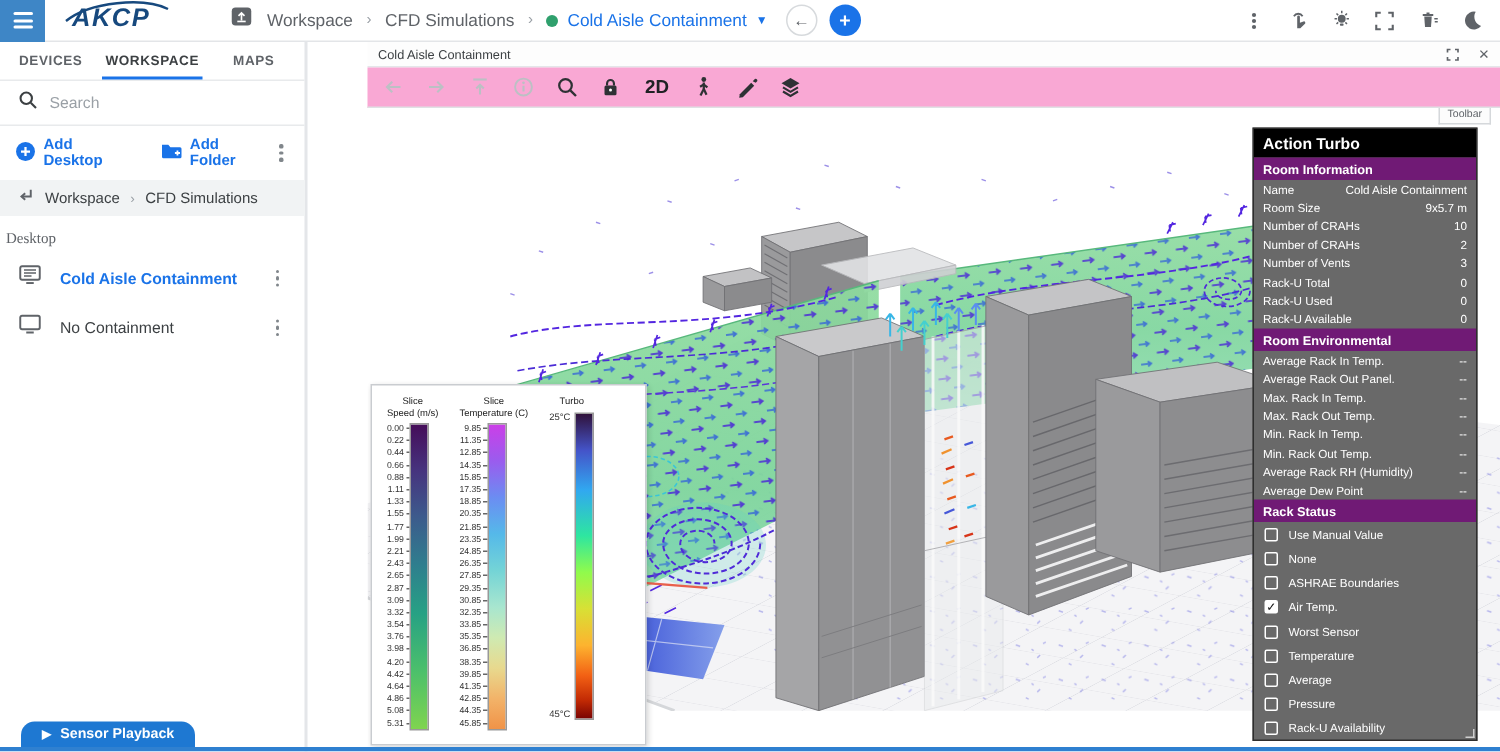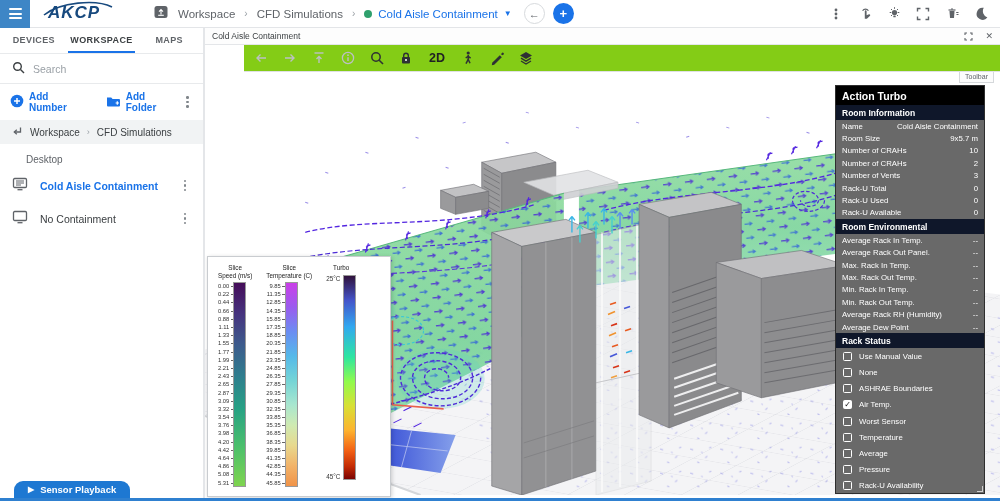--- a/index.html
+++ b/index.html
@@ -17,53 +17,53 @@
   .crumb-current { display:flex; align-items:center; gap:6px; color:#1a73e8; }
   .dot-green { width:8px; height:8px; border-radius:50%; background:#2fa06d; }
   .caret { font-size:8px; color:#1a73e8; }
   .circ-btn { width:21px; height:21px; border-radius:50%; display:flex; align-items:center; justify-content:center; margin-left:12px; cursor:pointer; flex:0 0 auto; }
   .circ-back { background:#fff; border:1px solid #d7dadd; color:#5f6368; font-size:11px; }
   .circ-plus { background:#1a73e8; border:none; color:#fff; font-size:13px; font-weight:bold; margin-left:8px; }
   .header-icons { margin-left:auto; margin-right:10px; display:flex; align-items:center; gap:11px; }
   .hicon { width:18px; height:18px; display:flex; align-items:center; justify-content:center; cursor:pointer; }
 
   
-  .body { display:flex; height:473px; }
+  .body { display:flex; height:473px;gap:40px; }
 
   
   aside { position:relative; width:205px; background:#fff; border-right:2px solid #e4e6e9; flex:0 0 auto; }
   .side-tabs { display:flex; height:26px; border-bottom:1px solid #e8eaec; }
   .side-tab { flex:1; display:flex; align-items:center; justify-content:center; font-size:9px; font-weight:bold; letter-spacing:.4px; color:#5f6368; cursor:pointer; border-bottom:2px solid transparent; }
   .side-tab.active { color:#3c4043; border-bottom-color:#1a73e8; }
   .search-row { display:flex; align-items:center; gap:8px; padding:0 12px; height:30px; border-bottom:1px solid #e8eaec; }
   .search-row input { border:none; outline:none; font-size:10.5px; color:#3c4043; width:140px; font-family:"Liberation Sans",sans-serif; }
   .search-row input::placeholder { color:#9aa0a6; }
   .add-row { display:flex; align-items:center; height:36px; padding:0 10px; gap:6px; }
   .add-btn { display:flex; align-items:center; gap:5px; color:#1a73e8; font-size:10px; font-weight:bold; cursor:pointer; }
   .add-row .kebab { margin-left:auto; }
   .kebab { width:12px; height:16px; display:flex; flex-direction:column; align-items:center; justify-content:center; gap:2px; cursor:pointer; }
   .kebab i { width:2.5px; height:2.5px; border-radius:50%; background:#80868b; }
   .side-crumb { display:flex; align-items:center; gap:7px; background:#f1f3f4; height:24px; padding:0 10px; font-size:10px; color:#3c4043; }
   .side-crumb .crumb-sep { font-size:9px; }
-  .side-label { font-size:10px; color:#5f6368; padding:10px 26px 4px; }
+  .side-label { font-size:10px; color:#5f6368; padding:10px 4px 4px;font-family:Liberation Serif, serif; }
   .desk-item { display:flex; align-items:center; gap:12px; height:33px; padding:0 12px; cursor:pointer; }
   .desk-item .label { font-size:10.5px; color:#3c4043; }
   .desk-item.active .label { color:#1a73e8; font-weight:bold; }
   .desk-item .kebab { margin-left:auto; }
 
   .sensor-tab { position:absolute; left:14px; bottom:3px; height:17px; display:flex; align-items:center; gap:6px; padding:0 14px; background:#1e78d2; color:#fff; font-size:9.5px; font-weight:bold; border-radius:9px 9px 0 0; cursor:pointer; z-index:30; }
   .sensor-tab .play { font-size:8px; }
 
   
   main { position:relative; flex:1; background:#fff; }
   .panel-tabbar { height:17px; display:flex; align-items:center; padding:0 7px; border-bottom:1px solid #e4e6e9; background:#fdfdfd; }
   .panel-title { font-size:8.5px; color:#3c4043; }
   .panel-tab-icons { margin-left:auto; display:flex; gap:12px; align-items:center; color:#5f6368; }
   .ptab-icon { cursor:pointer; display:flex; align-items:center; font-size:9px; }
-  .toolbar { height:27px; display:flex; align-items:center; gap:7px; padding:0 6px; border-bottom:1px solid #dfe1e4; background:#84cc16;margin-left:39px; }
+  .toolbar { height:27px; display:flex; align-items:center; gap:7px; padding:0 6px; border-bottom:1px solid #dfe1e4; background:#f9a8d4; }
   .tool { width:22px; height:22px; display:flex; align-items:center; justify-content:center; cursor:pointer; border-radius:3px; }
   .tool.is-2d { font-size:12.5px; font-weight:bold; color:#202124; width:26px; }
   .toolbar-tag { position:absolute; top:44px; right:6px; background:#fcfcfc; border:1px solid #d5d8db; border-top:none; font-size:7px; color:#5f6368; padding:1px 5px 2px; z-index:20; }
 
   .viewport { position:relative; height:calc(100% - 44px); background:#fff; overflow:hidden; }
   .scene { position:absolute; inset:0; }
 
   
   .legend { position:absolute; left:2px; top:184px; width:184px; display:flex; gap:14px; padding:7px 10px 9px; background:#fff; border:1px solid #c9ccd0; box-shadow:1px 1px 4px rgba(0,0,0,.18); z-index:10; }
   .leg-title { font-size:6.3px; color:#1a1a1a; text-align:center; line-height:1.2; margin-bottom:3px; }
@@ -74,21 +74,21 @@
   .leg-bar { width:13px; height:205px; border:0.5px solid #999; }
   .bar-speed { background:linear-gradient(#450d59 0%,#46337e 15%,#3d5a8c 30%,#2f7e8e 46%,#27a184 62%,#4cc06b 81%,#7fd44f 100%); }
   .bar-temp { background:linear-gradient(#cb3fe8 0%,#9a5cee 12%,#6b8df2 24%,#55b9e9 36%,#74d4d6 48%,#a8e6cf 60%,#cfeab2 70%,#e8d98e 80%,#f2b369 90%,#f09348 100%); }
   .bar-turbo { background:linear-gradient(#30123b 0%,#4454c9 12%,#31a8f0 25%,#2ee6a0 40%,#90fb4c 52%,#d8e035 64%,#fdb32f 76%,#f26014 86%,#c22a04 94%,#7a0403 100%); }
   .turbo-col .leg-body { gap:3px; }
   .turbo-labels { display:flex; flex-direction:column; justify-content:space-between; height:205px; font-size:6.3px; color:#333; text-align:right; }
 
   
   .action-panel { position:absolute; top:13px; right:15px; width:150px; height:409px; background:#696969; border:1px solid #2e2e2e; z-index:10; overflow:hidden; }
   .ap-title { background:#000; color:#fff; font-size:10.5px; font-weight:bold; padding:4px 6px; height:19px; }
-  .ap-header { background:#0f172a; color:#fff; font-size:8.5px; font-weight:bold; padding:3px 6px; height:15px; }
+  .ap-header { background:#701a75; color:#fff; font-size:8.5px; font-weight:bold; padding:3px 6px; height:15px; }
   .ap-row { display:flex; justify-content:space-between; align-items:center; height:12.4px; padding:0 6px; font-size:7.8px; color:#fff; }
   .ap-label { white-space:nowrap; }
   .ap-value { white-space:nowrap; }
   .ap-check { display:flex; align-items:center; gap:7px; height:16.2px; padding:0 7px; font-size:7.8px; color:#fff; cursor:pointer; }
   .cb { width:9px; height:9px; border:1px solid #fff; border-radius:1.5px; font-size:8px; line-height:8px; text-align:center; color:#111; flex:0 0 auto; }
   .cb:not(:empty) { background:#fff; }
   .ap-resize { position:absolute; right:1px; bottom:1px; width:6px; height:6px; border-right:1.5px solid #cfcfcf; border-bottom:1.5px solid #cfcfcf; }
 
   .bottom-strip { position:absolute; left:0; right:0; bottom:0; height:3px; background:#2f80d0; z-index:25; }
 </style>
@@ -207,21 +207,21 @@
         <input placeholder="Search" style="">
       </div>
       <div class="add-row">
         <div class="add-btn">
           <span>
             <svg width="14" height="14" viewBox="0 0 14 14">
                 <circle cx="7" cy="7" r="6.3" fill="#1a73e8"></circle>
                 <path d="M7 4 v6 M4 7 h6" stroke="#fff" stroke-width="1.5"></path>
               </svg>
           </span>
-          <span>Add Number</span>
+          <span>Add Desktop</span>
         </div>
         <div class="add-btn" style="margin-left:14px;">
           <span>
             <svg width="15" height="13" viewBox="0 0 15 13">
                 <path d="M1 2.5 h4.2 l1.4 1.6 h6.4 a1 1 0 0 1 1 1 V10.5 a1 1 0 0 1 -1 1 H2 a1 1 0 0 1 -1 -1 z" fill="#1a73e8"></path>
                 <path d="M9.6 8 h3.4 M11.3 6.3 v3.4" stroke="#fff" stroke-width="1.2"></path>
               </svg>
           </span>
           <span>Add Folder</span>
         </div>

